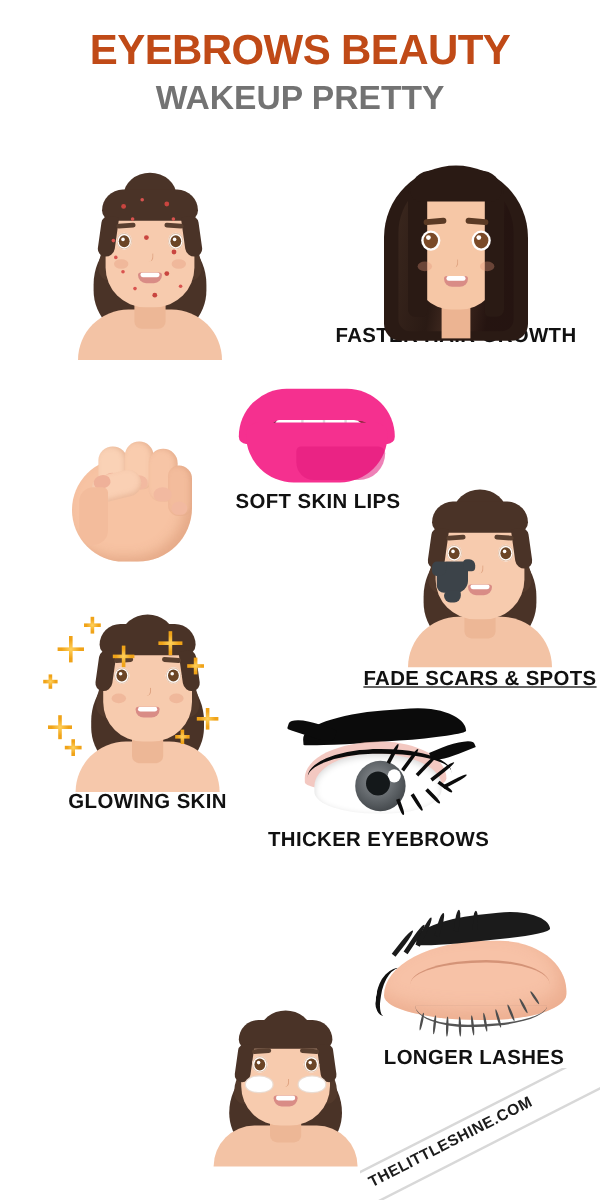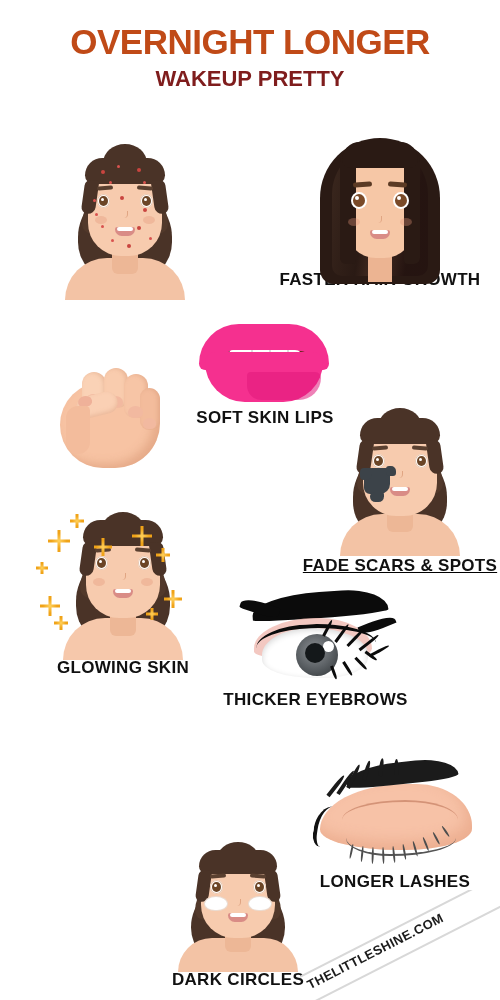--- a/index.html
+++ b/index.html
@@ -11,22 +11,22 @@
   .page{position:relative;width:500px;height:1000px;background:#fff;overflow:hidden;}
 
   
   .header{position:absolute;top:0;left:0;width:500px;text-align:center;}
   .title-main{
     font-size:35px;font-weight:bold;letter-spacing:-0.5px;
     color:#C04A17;margin-top:24px;line-height:1;
     font-family:"Liberation Sans","DejaVu Sans",sans-serif;
   }
   .title-sub{
-    font-size:22px;font-weight:bold;letter-spacing:0px;
-    color:#7f1d1d;margin-top:9px;line-height:1;
+    font-size:28px;font-weight:bold;letter-spacing:0px;
+    color:#737373;margin-top:9px;line-height:1;
   }
 
   
   .item{position:absolute;}
   .label{
     font-size:17px;font-weight:bold;color:#111;
     letter-spacing:0.3px;white-space:nowrap;
     text-align:center;
   }
   .art{position:relative;}
@@ -201,21 +201,21 @@
   .patch{position:absolute;width:22px;height:13px;background:#FFFFFF;
     border-radius:50% 50% 46% 46%;box-shadow:0 0 0 1px #EADCD2;}
   .wm-line{position:absolute;background:#d8d8d8;height:1.5px;}
 </style>
 </head>
 <body>
 
 <div class="page">
 
   <div class="header">
-    <div class="title-main">OVERNIGHT LONGER</div>
+    <div class="title-main">EYEBROWS BEAUTY</div>
     <div class="title-sub">WAKEUP PRETTY</div>
   </div>
 
   <div class="item" style="left:20px;top:140px;width:210px;">
     <div class="art" style="height:160px;">
       <div class="woman" style="position:absolute;left:45px;top:0;width:120px;height:160px;">
         <div class="w-bun" style="left:50%;top:4px;"></div>
         <div class="w-bun-base" style="left:50%;top:36px;"></div>
         <div class="w-hair-back" style="bottom:18px;"></div>
         <div class="w-hair-top" style="bottom:66px;"></div>
@@ -518,21 +518,20 @@
             <span class="pupil"></span>
           </div>
         <div class="patch" style="left:27px;bottom:62px;"></div>
         <div class="patch" style="right:27px;bottom:62px;"></div>
         <div class="nose" style="left:58px;bottom:66px;"></div>
         <div class="mouth" style="left:50px;bottom:50px;">
             <span class="teeth"></span>
           </div>
       </div>
     </div>
-    <div class="label" style="margin-top:-2px;">DARK CIRCLES</div>
   </div>
 
   <div style="position:absolute;right:0;bottom:0;width:200px;height:110px;overflow:hidden;">
     <div class="wm-line" style="left:-20px;top:96px;width:300px;transform:rotate(-27deg);transform-origin:left center;"></div>
     <div class="wm-line" style="left:-20px;top:128px;width:300px;transform:rotate(-27deg);transform-origin:left center;"></div>
     <div style="position:absolute;left:8px;top:88px;transform:rotate(-27deg);transform-origin:left center;
                 font-size:13px;font-weight:bold;color:#1b1b1b;letter-spacing:0.4px;white-space:nowrap;">THELITTLESHINE.COM</div>
   </div>
 
 </div>

